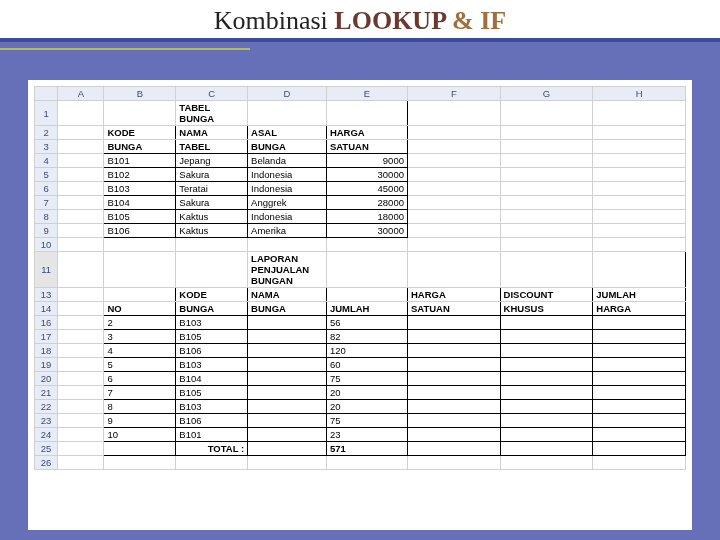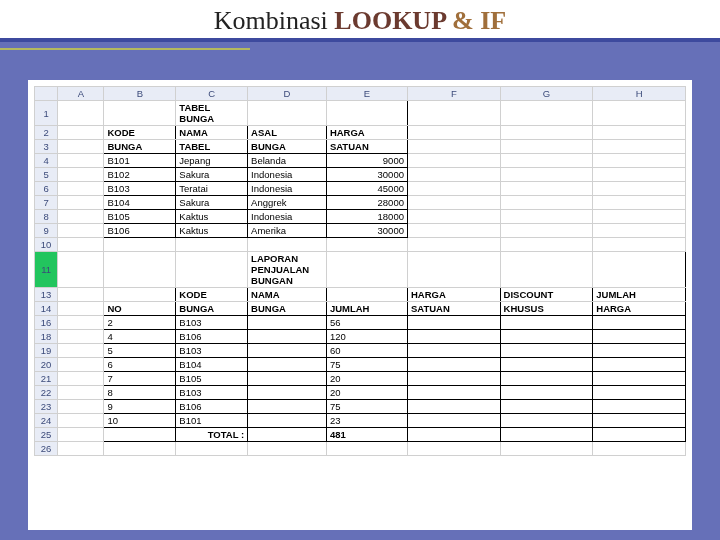--- a/index.html
+++ b/index.html
@@ -9,21 +9,21 @@
   .title { font-size: 26px; font-family: Georgia, 'Times New Roman', serif; }
   .title .t1 { color: #222; }
   .title .t2 { color: #6b3a2f; font-weight: bold; }
   .title .t3 { color: #a06f3b; font-weight: bold; }
   .underline { height: 4px; background: #3d4a9e; margin: 0 0 6px 0; }
   .accent { height: 2px; background: #b4b95e; width: 250px; }
   .excel-wrap { position: absolute; left: 28px; right: 28px; top: 80px; bottom: 10px; background: #fff; padding: 6px 6px 0 6px; }
   .excel { border-collapse: collapse; width: 100%; font-size: 9.5px; background: #fff; }
   .colhdr td { background: #e8ecf6; color: #3b4a7a; text-align: center; border: 1px solid #b8c2d8; height: 12px; }
   .rowhdr { background: #e8ecf6; color: #3b4a7a; text-align: center; border: 1px solid #b8c2d8; width: 20px; }
-  .rowhdr.sel { background: #22c55e; }
+  .rowhdr.sel { background: #e5e5e5; }
   .excel td { border: 1px solid #d0d0d0; padding: 1px 3px; height: 14px; vertical-align: middle; }
   .corner { background: #e8ecf6; border: 1px solid #b8c2d8; }
   .btop { border-top: 1px solid #000 !important; }
   .bbot { border-bottom: 1px solid #000 !important; }
   .bleft { border-left: 1px solid #000 !important; }
   .bright { border-right: 1px solid #000 !important; }
   .bold { font-weight: bold; }
   .ctr { text-align: left; }
   .rgt { text-align: right; }
   .wA { width: 40px; } .wB { width: 62px; } .wC { width: 62px; } .wD { width: 68px; }
@@ -204,20 +204,31 @@
             <td></td>
             <td class="ctr bleft bright bbot">2</td>
             <td class="ctr bright bbot">B103</td>
             <td class="bright bbot"></td>
             <td class="ctr bright bbot">56</td>
             <td class="bright bbot"></td>
             <td class="bright bbot"></td>
             <td class="bright bbot"></td>
           </tr>
       <tr>
+            <td class="rowhdr">17</td>
+            <td></td>
+            <td class="ctr bleft bright bbot">3</td>
+            <td class="ctr bright bbot">B105</td>
+            <td class="bright bbot"></td>
+            <td class="ctr bright bbot">82</td>
+            <td class="bright bbot"></td>
+            <td class="bright bbot"></td>
+            <td class="bright bbot"></td>
+          </tr>
+      <tr>
             <td class="rowhdr">18</td>
             <td></td>
             <td class="ctr bleft bright bbot">4</td>
             <td class="ctr bright bbot">B106</td>
             <td class="bright bbot"></td>
             <td class="ctr bright bbot">120</td>
             <td class="bright bbot"></td>
             <td class="bright bbot"></td>
             <td class="bright bbot"></td>
           </tr>
@@ -286,21 +297,21 @@
             <td class="bright bbot"></td>
             <td class="bright bbot"></td>
             <td class="bright bbot"></td>
           </tr>
       <tr>
             <td class="rowhdr">25</td>
             <td></td>
             <td class="bold bleft bright bbot"></td>
             <td class="bold rgt bright bbot">TOTAL :</td>
             <td class="bold bright bbot"></td>
-            <td class="bold ctr bright bbot">481</td>
+            <td class="bold ctr bright bbot">571</td>
             <td class="bold bright bbot"></td>
             <td class="bold bright bbot"></td>
             <td class="bold bright bbot"></td>
           </tr>
       <tr>
             <td class="rowhdr">26</td>
             <td></td>
             <td></td>
             <td></td>
             <td></td>

